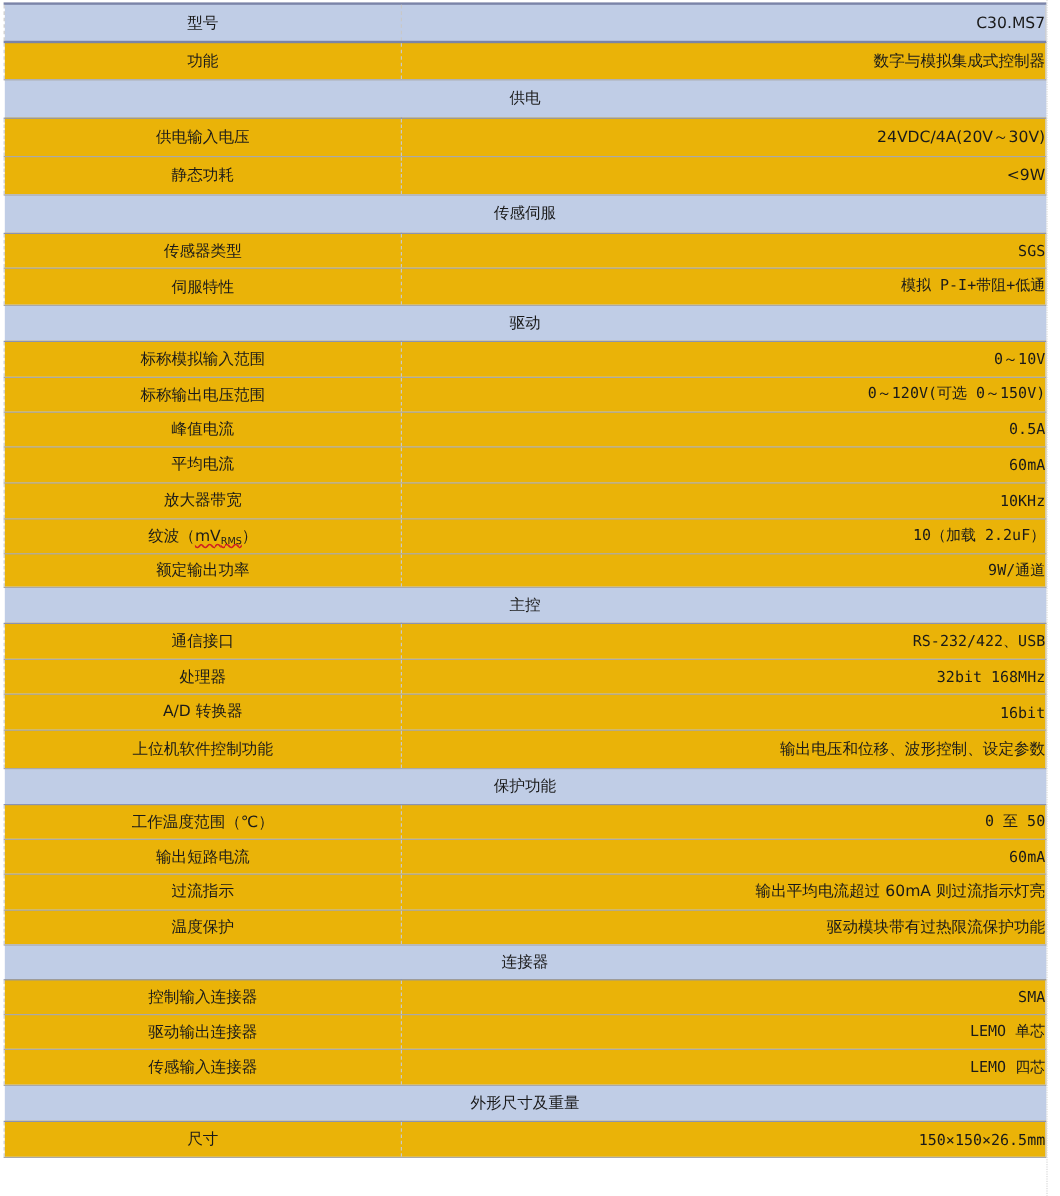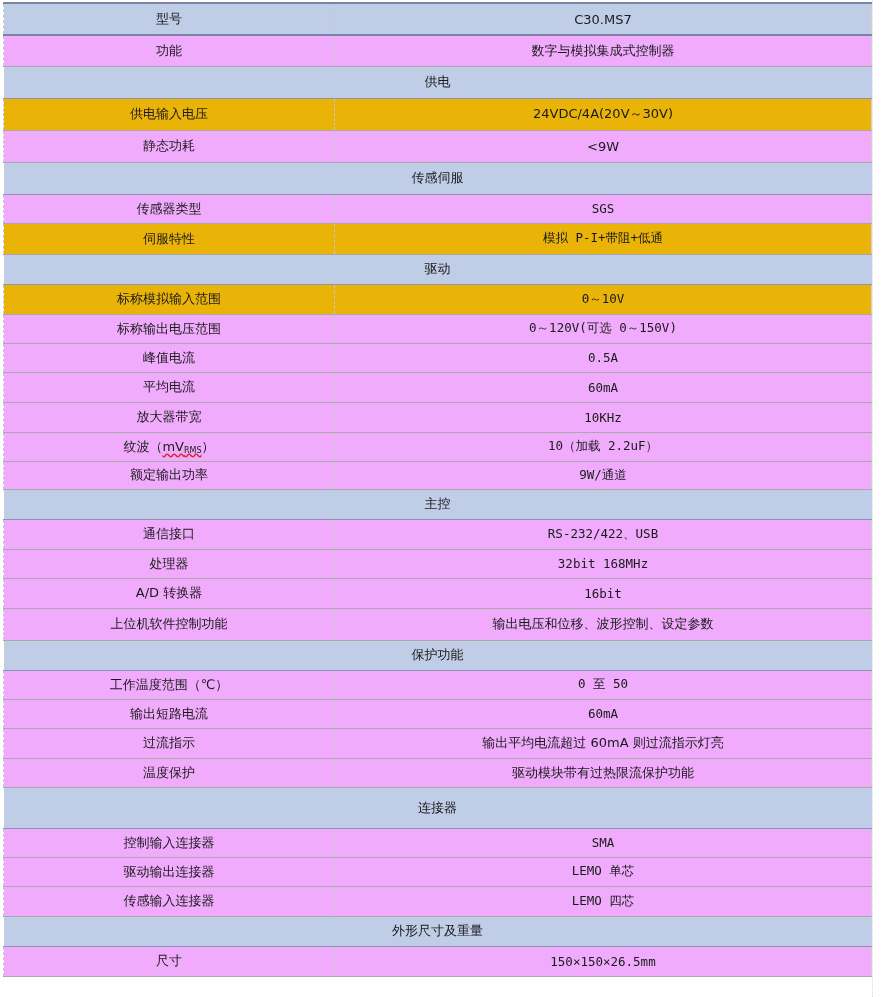--- a/index.html
+++ b/index.html
@@ -3,26 +3,26 @@
 <meta charset="utf-8">
 <style>
   html, body { margin: 0; padding: 0; background: #ffffff; }
   body { width: 883px; height: 997px; position: relative; overflow: hidden;
          font-family: "DejaVu Sans", sans-serif; color: #1a1a1a; }
   .spec-table { position: absolute; left: 3px; top: 2px; width: 869px;
                 border-collapse: collapse; table-layout: fixed; }
   .spec-table td { font-size: 13px; text-align: center; vertical-align: middle;
                    padding: 0; border-bottom: 1px solid #a9a9a9; }
   .spec-table td.label { width: 330px; border-right: 1px dashed #c8c8c8; border-left: 1px dashed #c8c8c8; }
-  .spec-table td.value { border-right: 1px solid #d0d0d0; font-family: "DejaVu Sans Mono", monospace; font-size: 12.5px; }
+  .spec-table td.value { border-right: 1px solid #d0d0d0; font-family: "DejaVu Sans Mono", monospace; font-size: 12.5px; text-align: right; }
   .spec-table td.value.cjk { font-family: "DejaVu Sans", sans-serif; font-size: 13px; }
   tr.head td { background: #c0cde6; border-top: 2px solid #7b84a8; border-bottom: 2px solid #7b84a8; margin-top: 18px; }
   tr.section td { background: #c0cde6; font-weight: normal; border-top: 1px solid #8a93b3; border-bottom: 1px solid #8a93b3; }
   tr.shade td { background: #eab308; }
-  tr.plain td { background: #f0abfc; }
+  tr.plain td { background: #eab308; }
   .sub { font-size: 8px; vertical-align: -2px; text-align: center; }
   .squiggle { text-decoration: underline wavy #d02020; text-underline-offset: 2px; }
   .edge-dots { position: absolute; right: 0; top: 0; width: 10px; height: 997px;
                border-left: 1px dotted #d8d8d8; }
 </style>
 </head>
 <body>
 
 <table class="spec-table">
   <tbody>
@@ -124,21 +124,21 @@
     </tr>
     <tr class="plain" style="height:30px">
       <td class="label">过流指示</td>
       <td class="value cjk">输出平均电流超过 60mA 则过流指示灯亮</td>
     </tr>
     <tr class="plain" style="height:29px">
       <td class="label">温度保护</td>
       <td class="value cjk">驱动模块带有过热限流保护功能</td>
     </tr>
 
-    <tr class="section" style="height:41px">
+    <tr class="section" style="height:29px">
       <td colspan="2">连接器</td>
     </tr>
     <tr class="plain" style="height:29px">
       <td class="label">控制输入连接器</td>
       <td class="value">SMA</td>
     </tr>
     <tr class="plain" style="height:29px">
       <td class="label">驱动输出连接器</td>
       <td class="value">LEMO 单芯</td>
     </tr>

